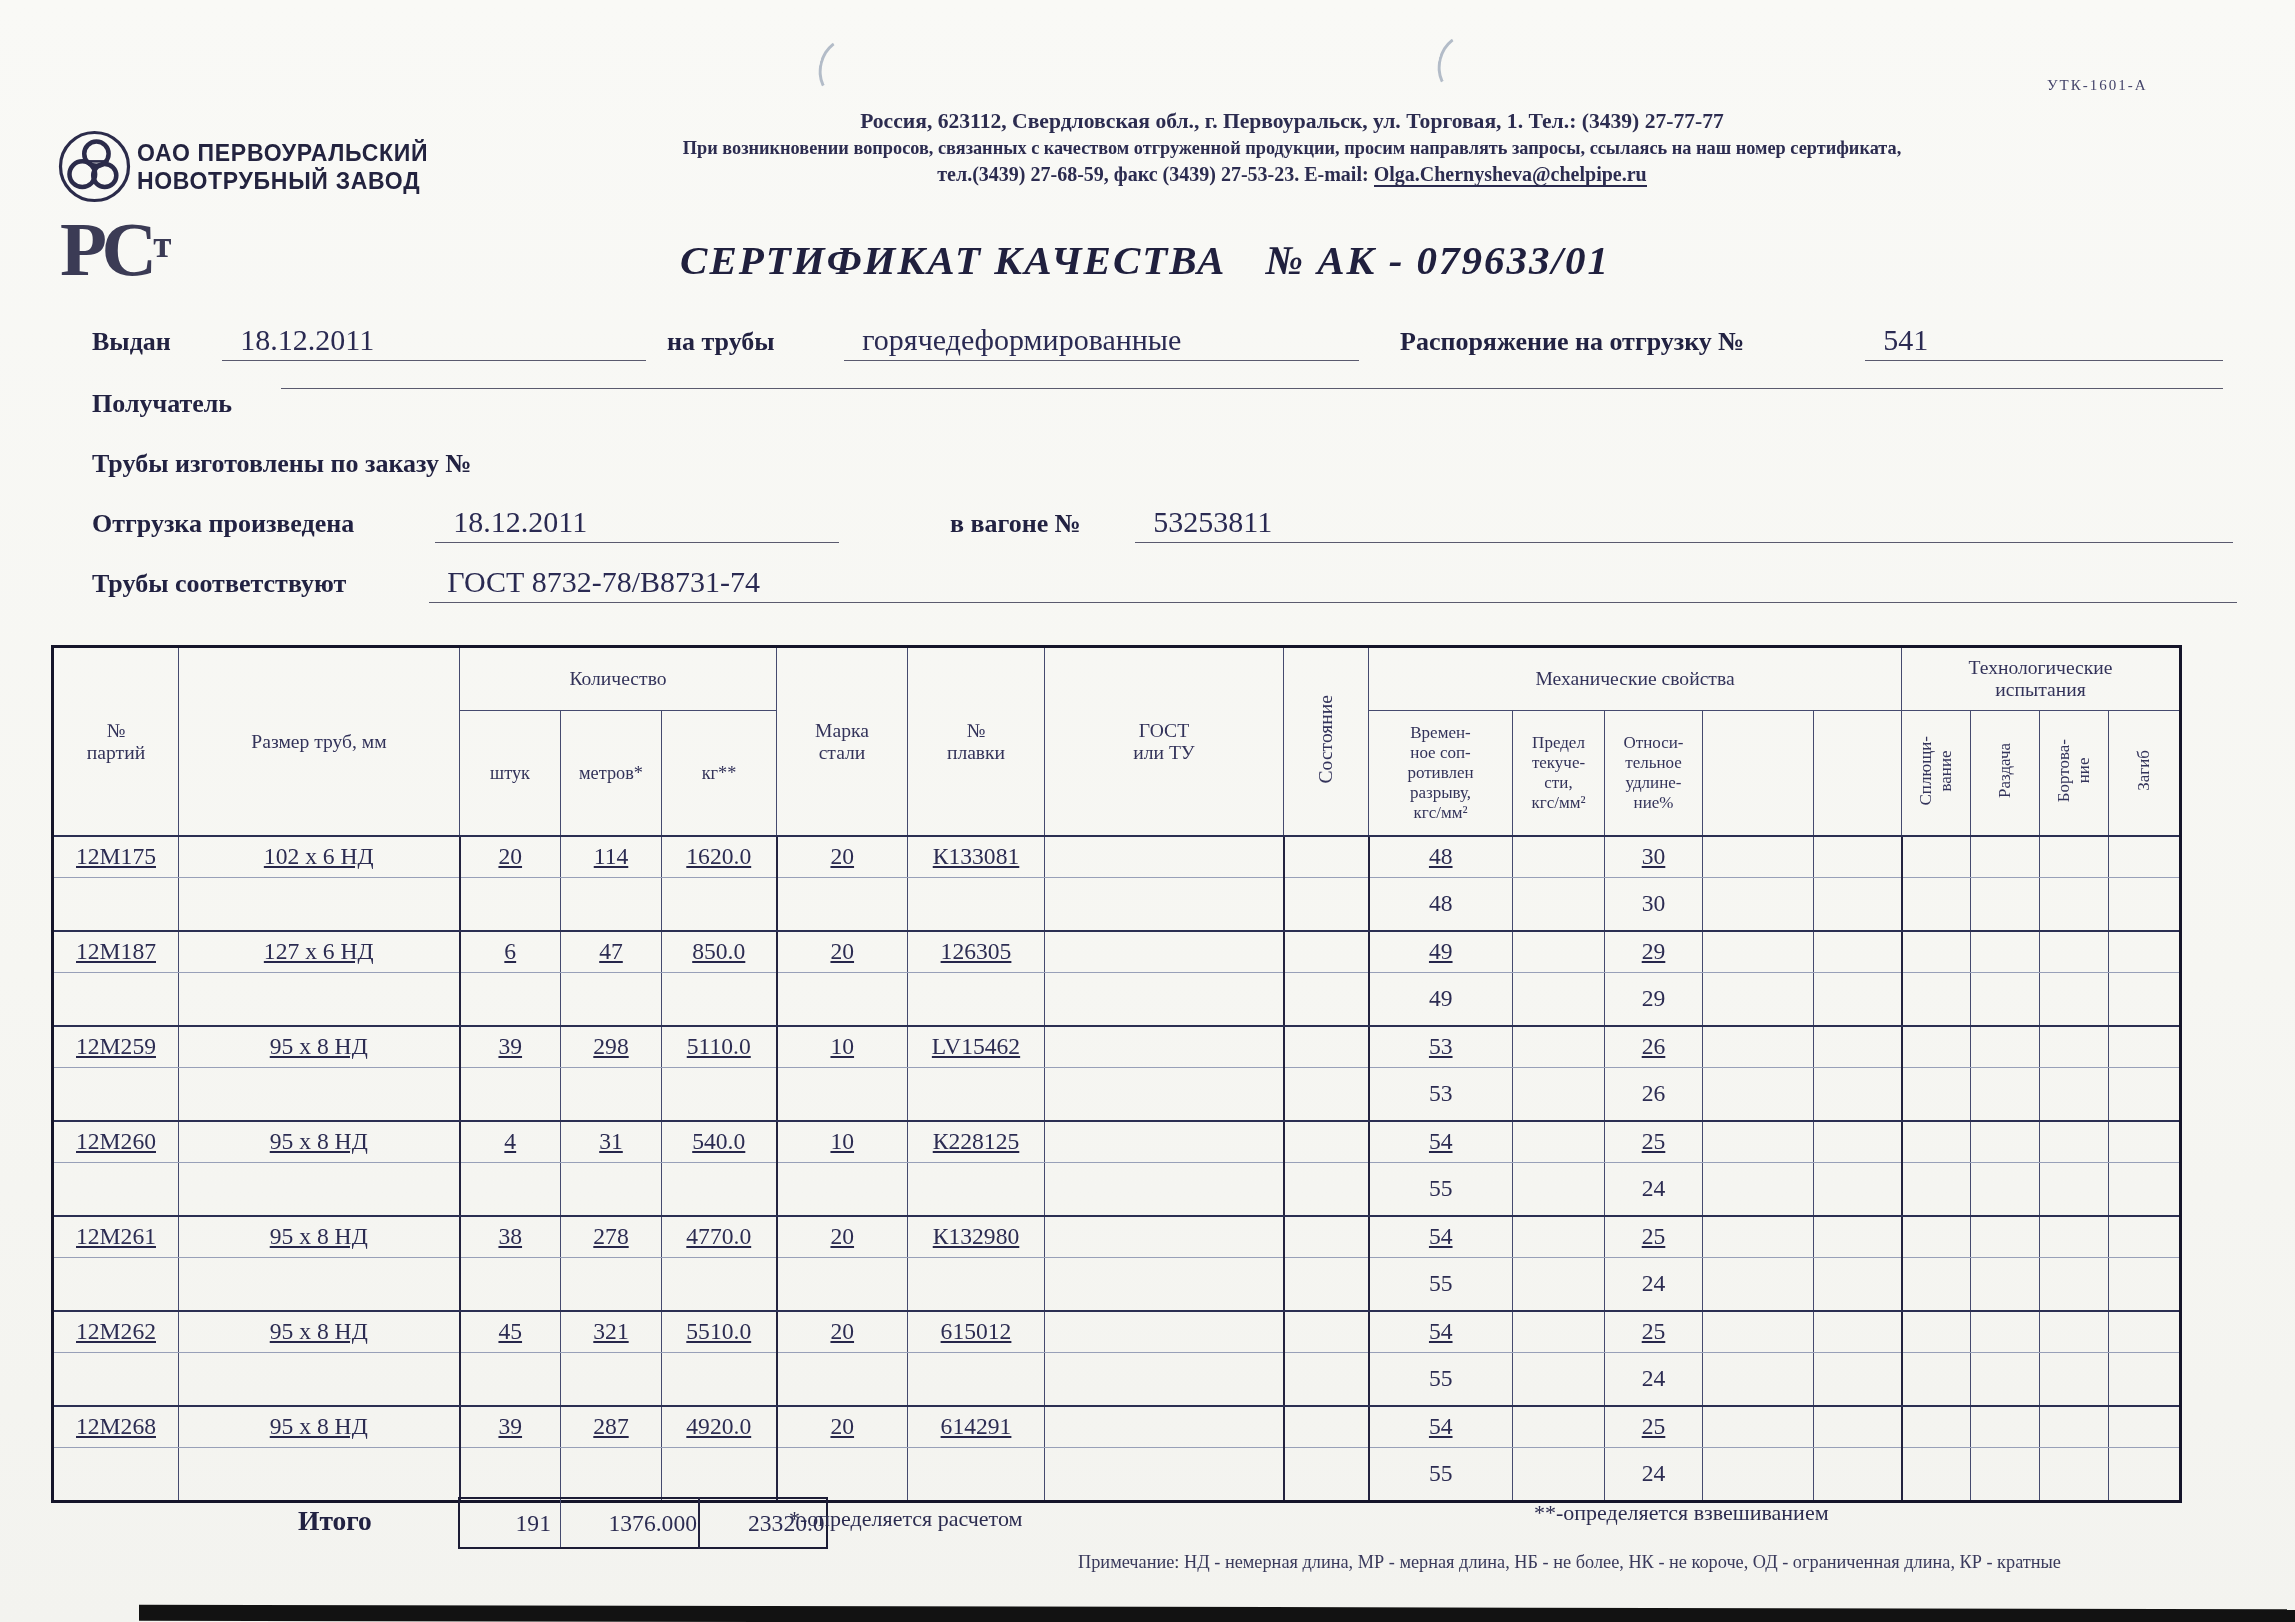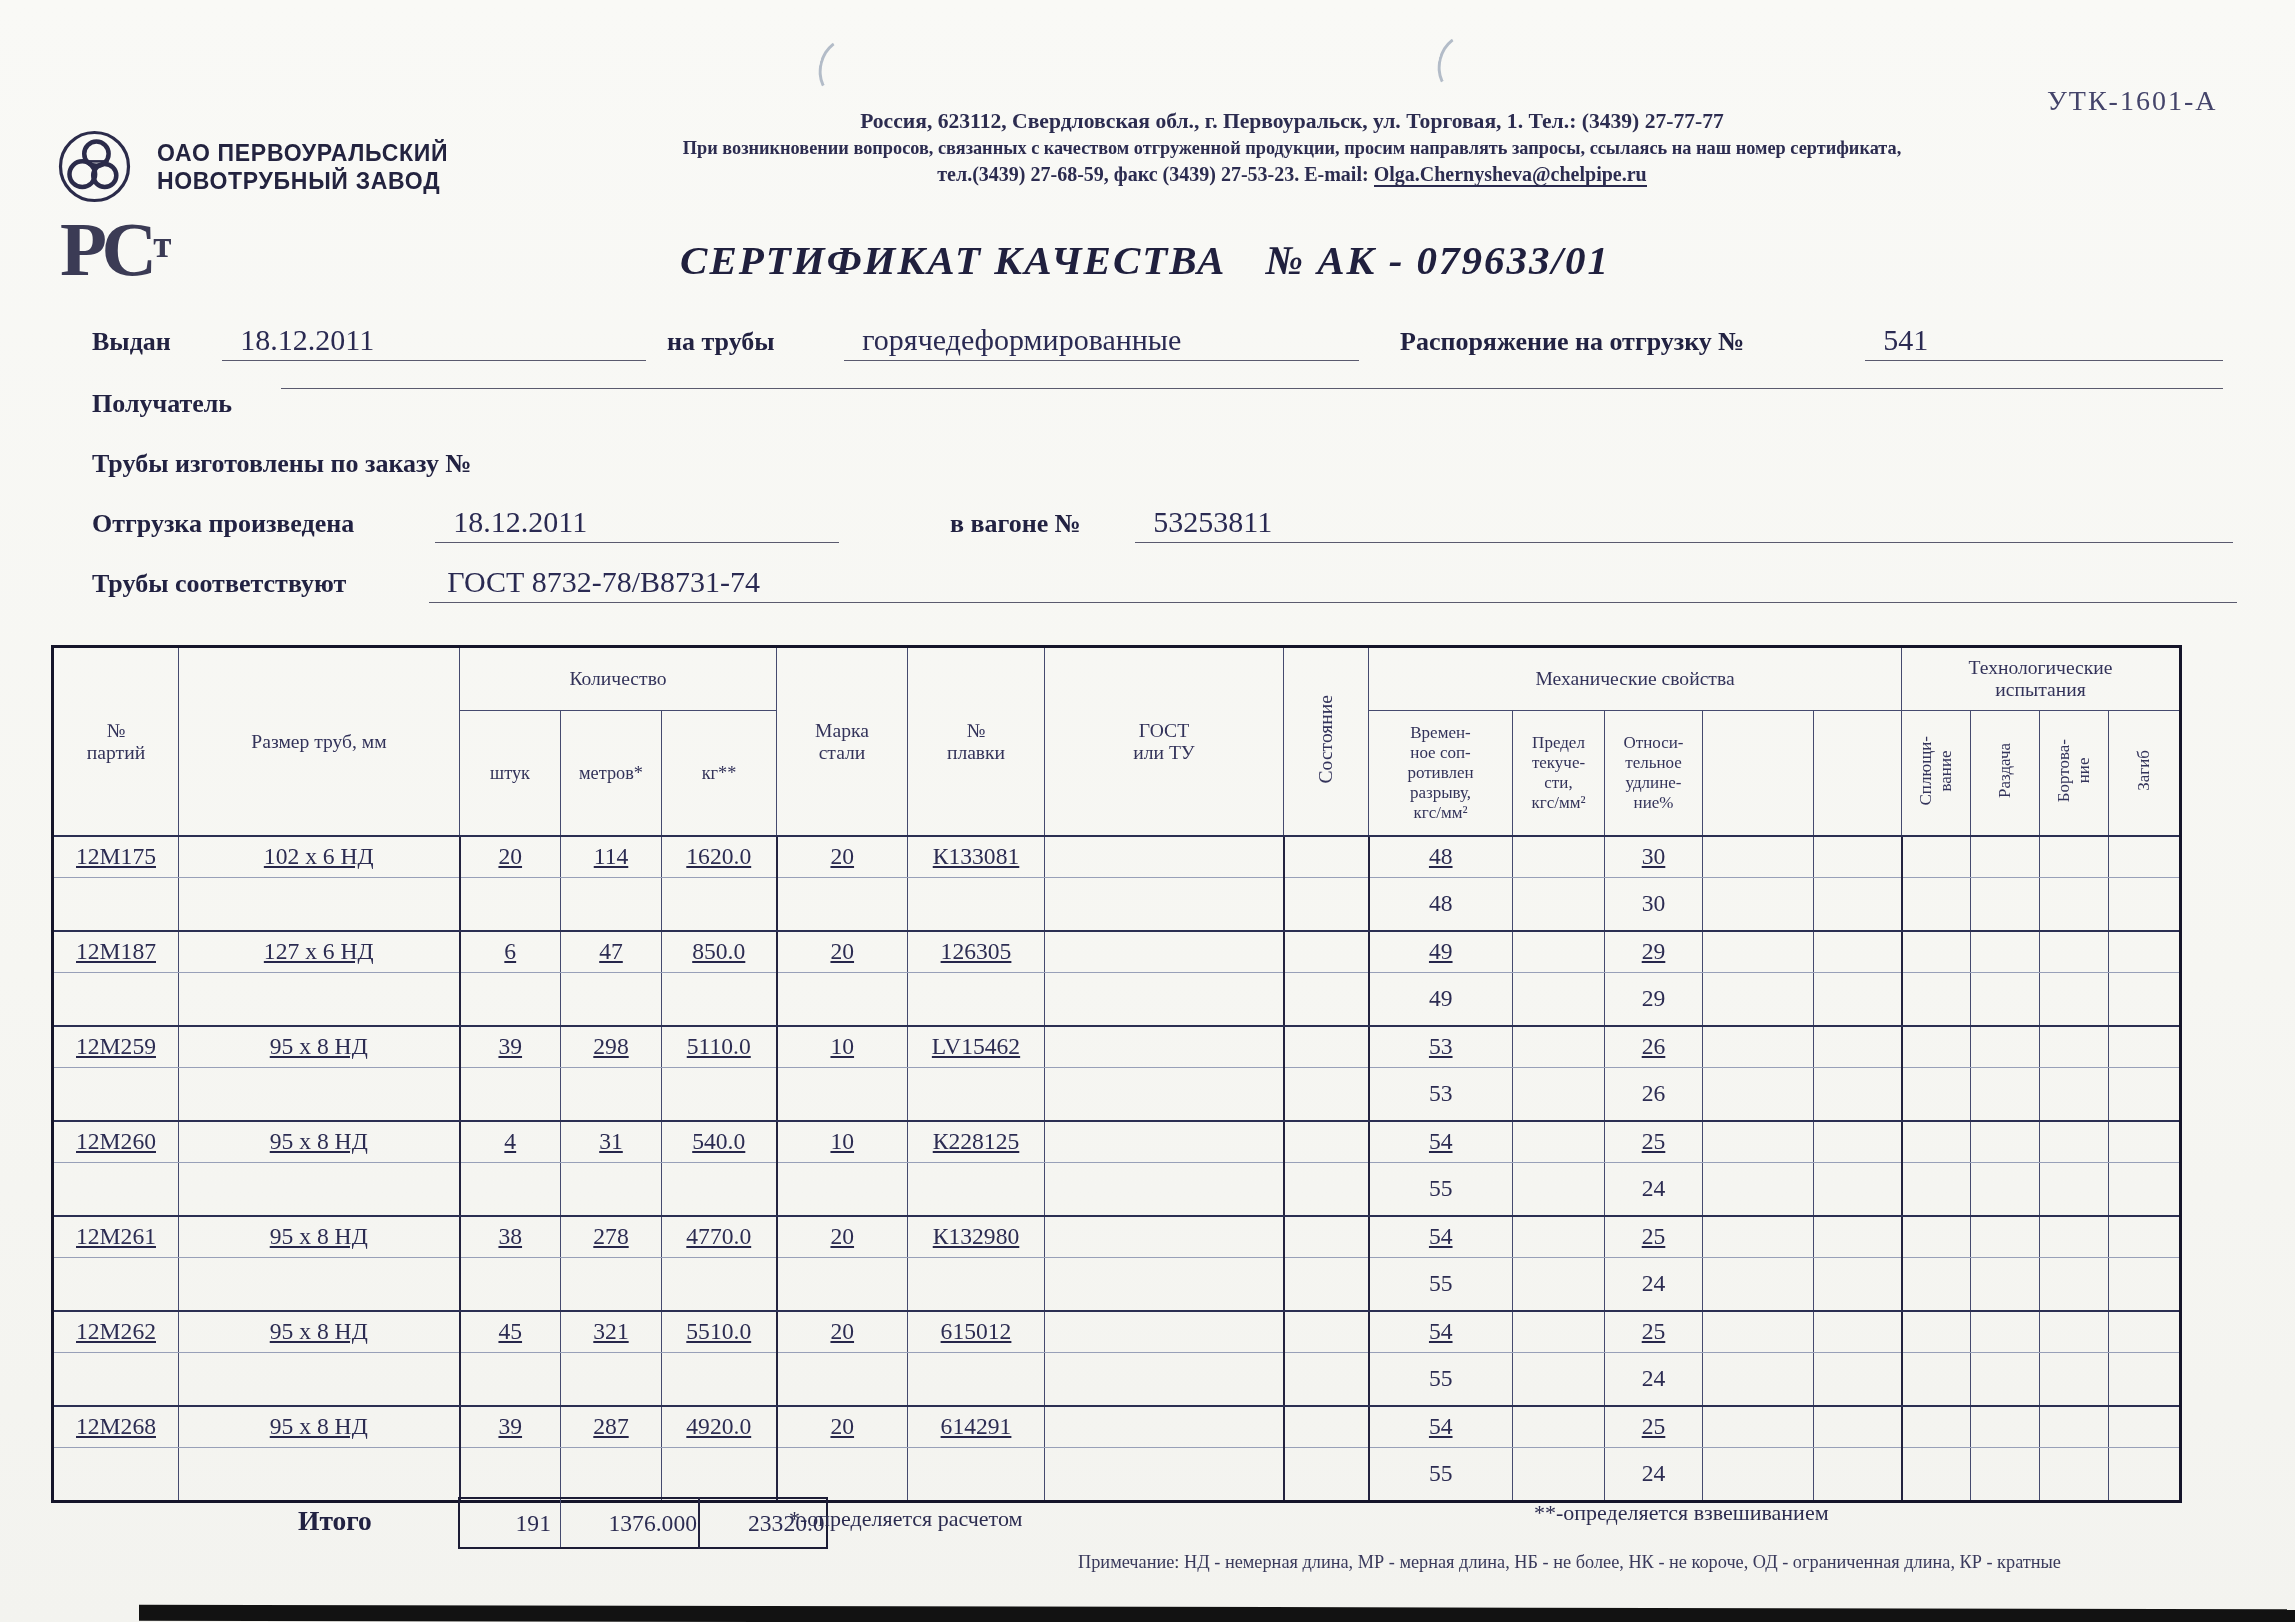--- a/index.html
+++ b/index.html
@@ -1,25 +1,25 @@
 <!DOCTYPE html>
 <html style="font-size:10.5px"><head>
 <meta charset="utf-8">
 <style>
   html,body{margin:0;padding:0;background:#e9e9e6;}
   .page{position:relative;width:2295px;height:1623px;background:linear-gradient(180deg,#f9f9f6 0%,#f6f6f2 60%,#f3f3ef 100%);
         font-family:"Liberation Serif","DejaVu Serif",serif;color:#26264a;overflow:hidden;}
   
-  .utk{position:absolute;left:2047px;top:77px;font-size:28px;letter-spacing:2px;color:#44446a;margin-top:8px;}
+  .utk{position:absolute;left:2047px;top:77px;font-size:15px;letter-spacing:2px;color:#44446a;}
   .arc{position:absolute;width:43px;height:55px;border:3.3px solid #b3bcc8;border-radius:50%;
        border-top-color:transparent;border-right-color:transparent;border-bottom-color:transparent;transform:rotate(14deg);}
   .arc1{left:819px;top:38px;}
   .arc2{left:1438px;top:34px;}
   
-  .logo{position:absolute;left:56px;top:128px;display:flex;align-items:center;gap:20px;}
+  .logo{position:absolute;left:56px;top:128px;display:flex;align-items:center;}
   .logo svg{width:77px;height:77px;flex:none;}
   .logo-text{margin-left:3.9px;font-family:"Liberation Sans","DejaVu Sans",sans-serif;font-weight:bold;
              font-size:23px;line-height:28px;color:#23233f;letter-spacing:0.7px;white-space:nowrap;}
   .rst{position:absolute;left:60px;top:211px;font-weight:bold;color:#3b3b55;line-height:1;}
   .rst-main{font-size:77px;font-family:"Liberation Serif",serif;letter-spacing:-6.5px;}
   .rst-t{font-size:37px;vertical-align:18.3px;margin-left:2.6px;}
   
   .addr{position:absolute;left:294px;top:107px;width:1996px;text-align:center;font-weight:bold;color:#2c2c50;}
   .addr-l1{font-size:21.6px;line-height:29px;}
   .addr-l2{font-size:18.3px;line-height:25px;}

